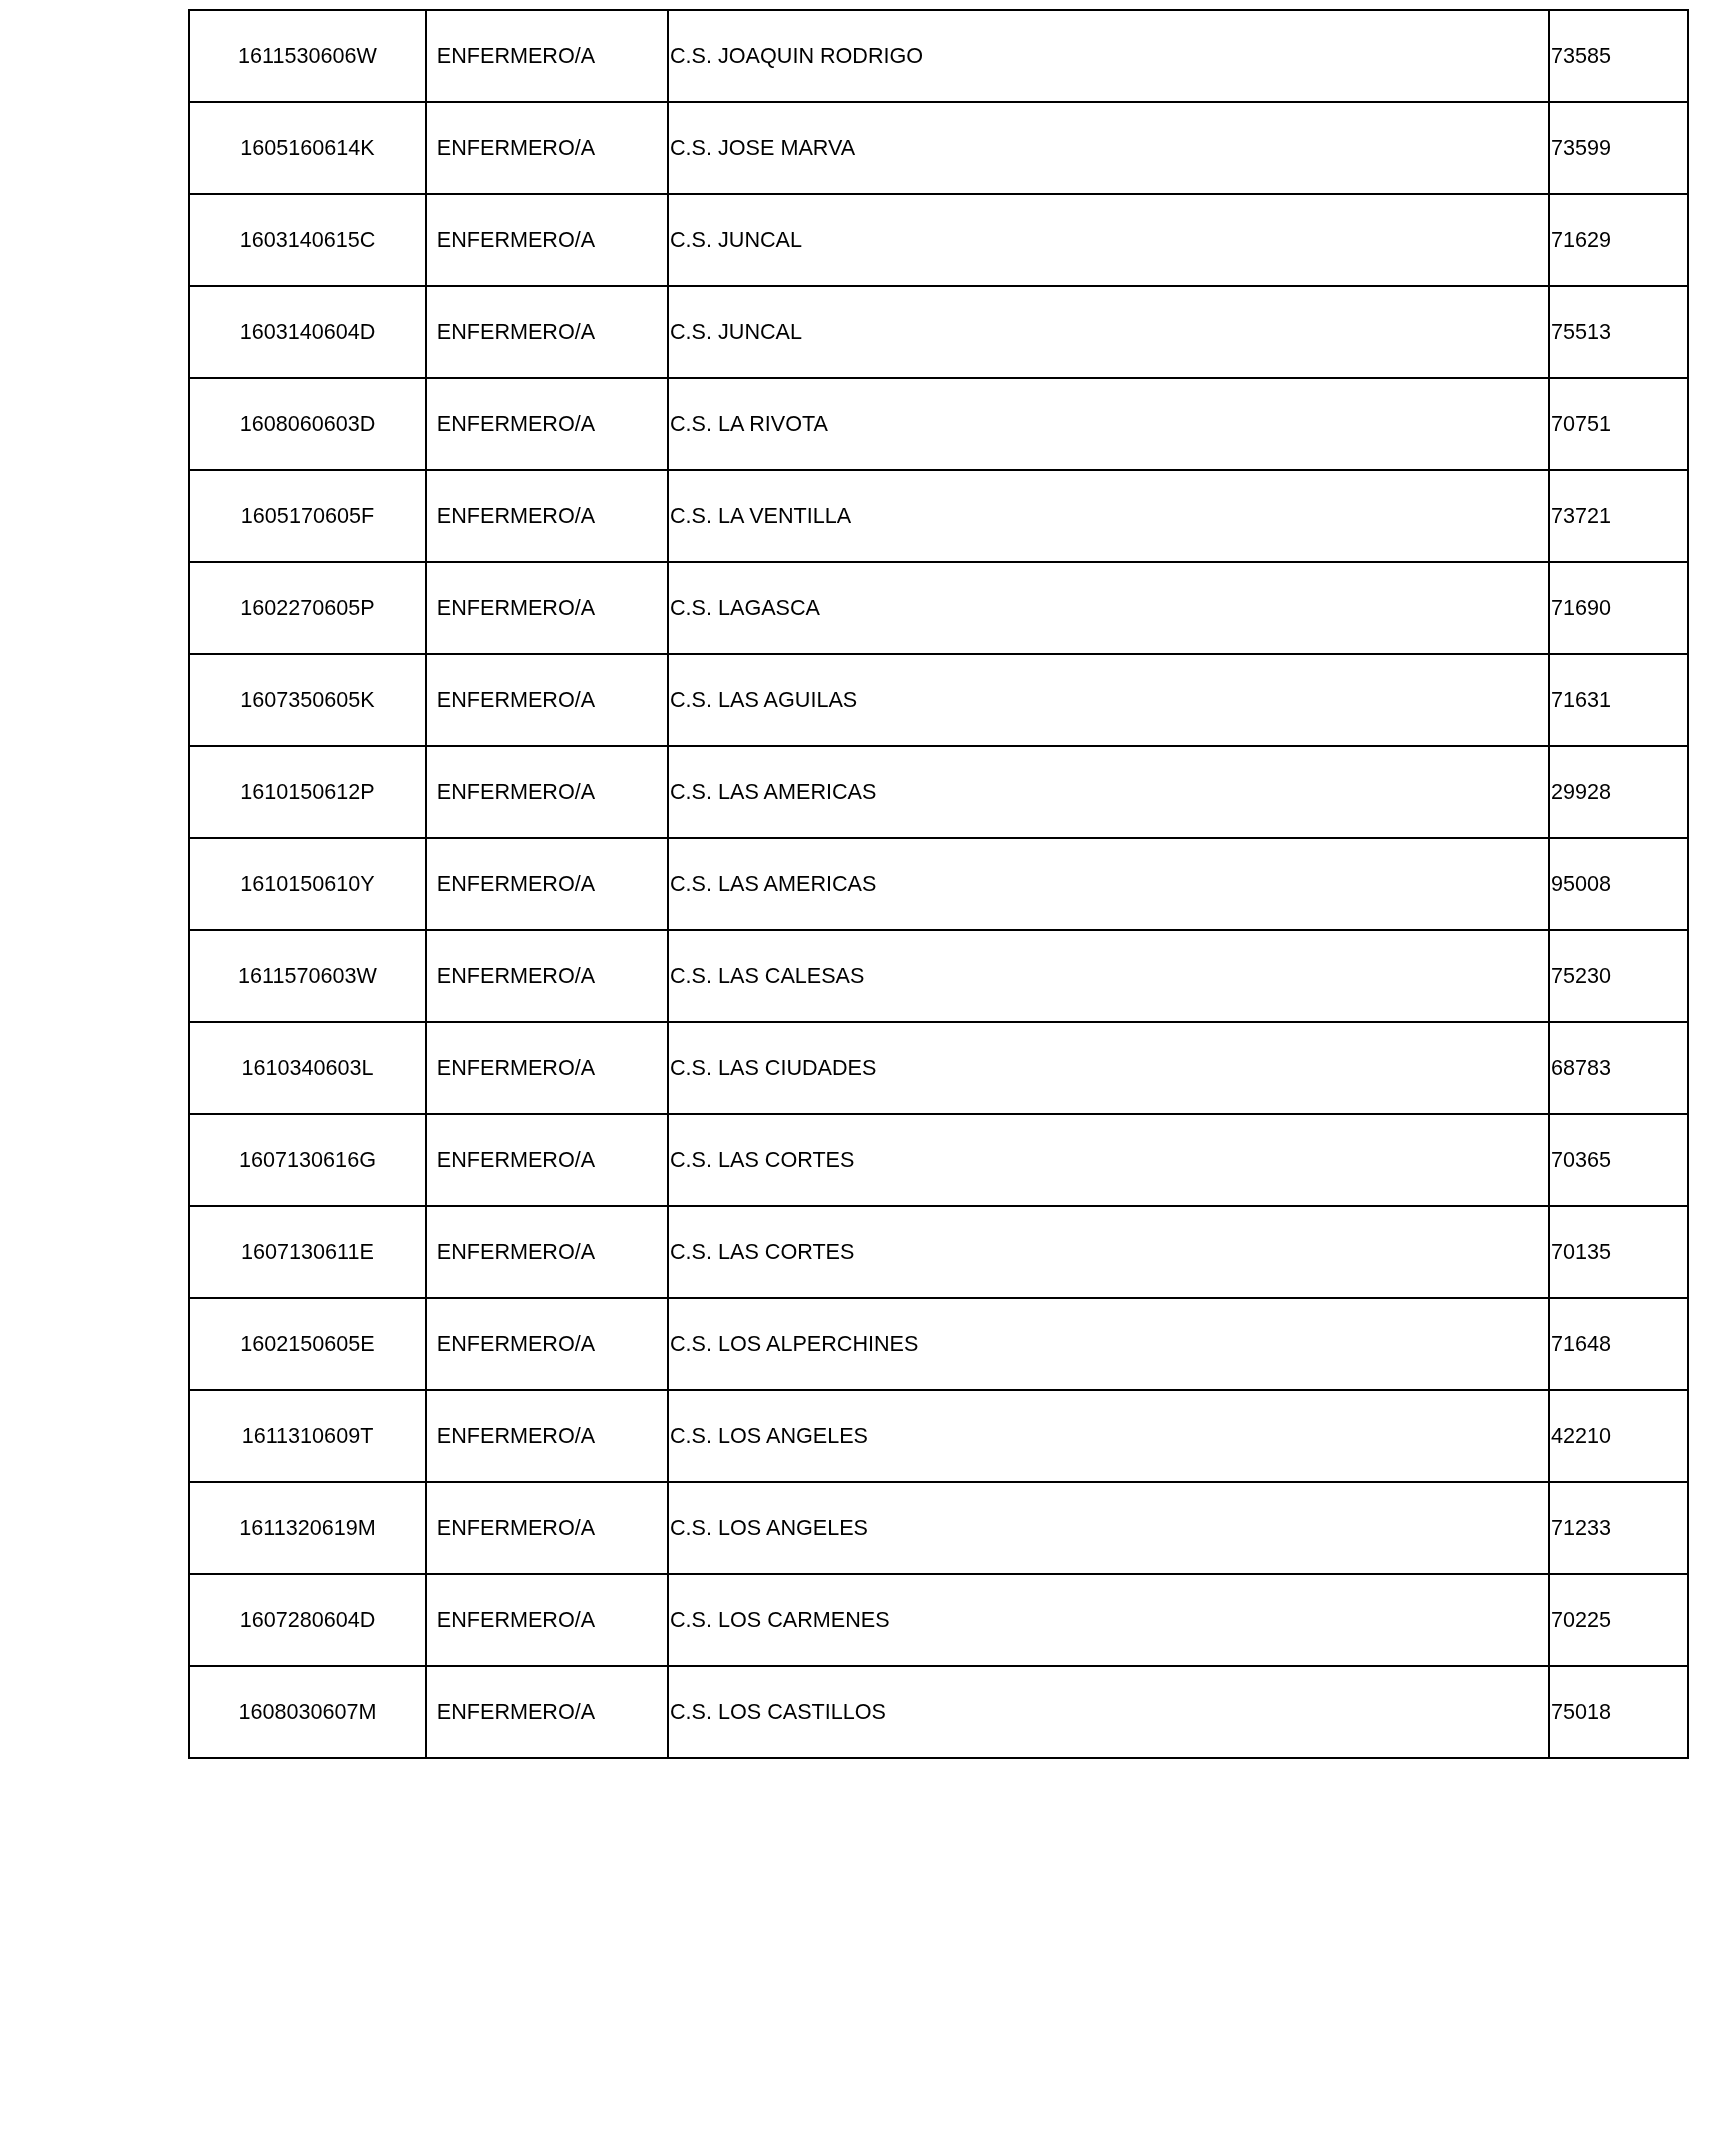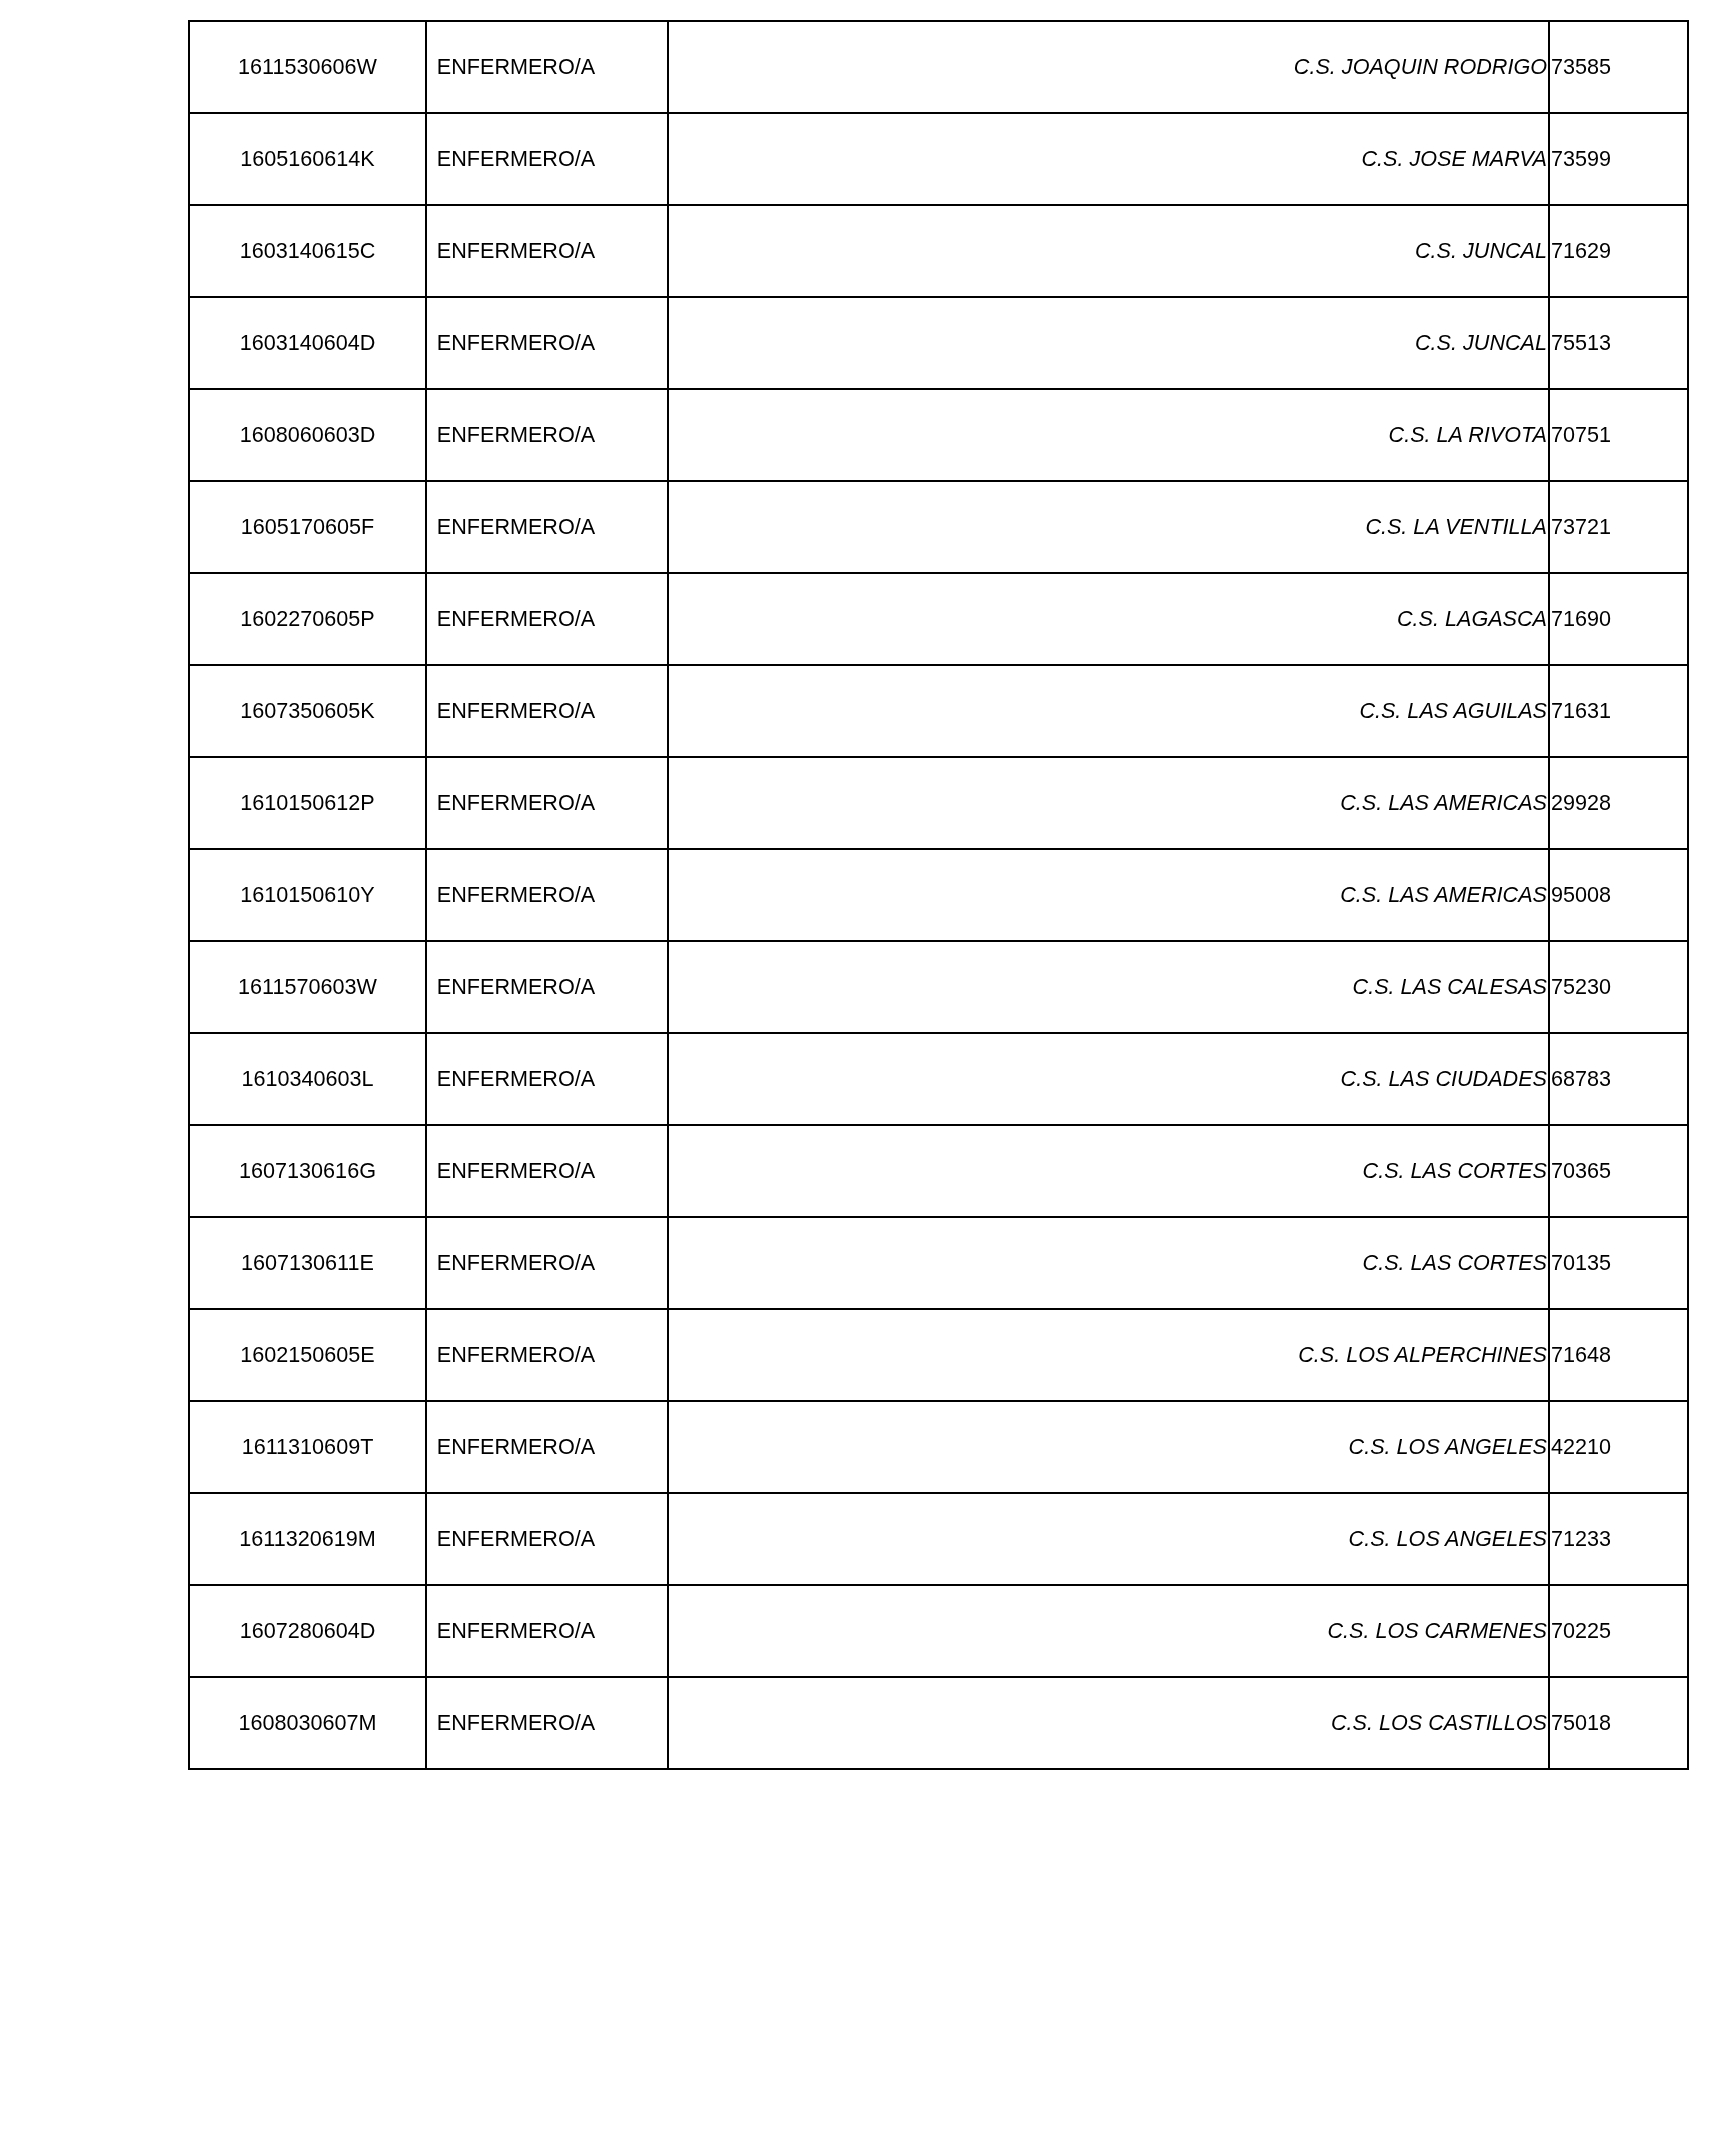--- a/index.html
+++ b/index.html
@@ -11,37 +11,37 @@
     position: relative;
     width: 1732px;
     height: 2151px;
     background: #ffffff;
     font-family: "Liberation Sans", sans-serif;
     color: #000000;
   }
   table.doc-table {
     position: absolute;
     left: 188px;
-    top: 20px;
+    top: 9px;
     border-collapse: collapse;
     table-layout: fixed;
   }
   table.doc-table td {
     border: 2.1px solid #000000;
     font-size: 21.6px;
     color: #000000;
     overflow: hidden;
     white-space: nowrap;
   }
   table.doc-table tr {
     height: 92px;
   }
   td.cell-code   { text-align: center; }
   td.cell-pos    { text-align: left; padding-left: 9.8px; }
-  td.cell-center { text-align: right; font-style: italic; }
+  td.cell-center { text-align: left; }
   td.cell-num    { }
 </style>
 </head>
 <body>
 
 <div class="page">
   <table class="doc-table">
     <colgroup>
       <col style="width:237px">
       <col style="width:242px">

